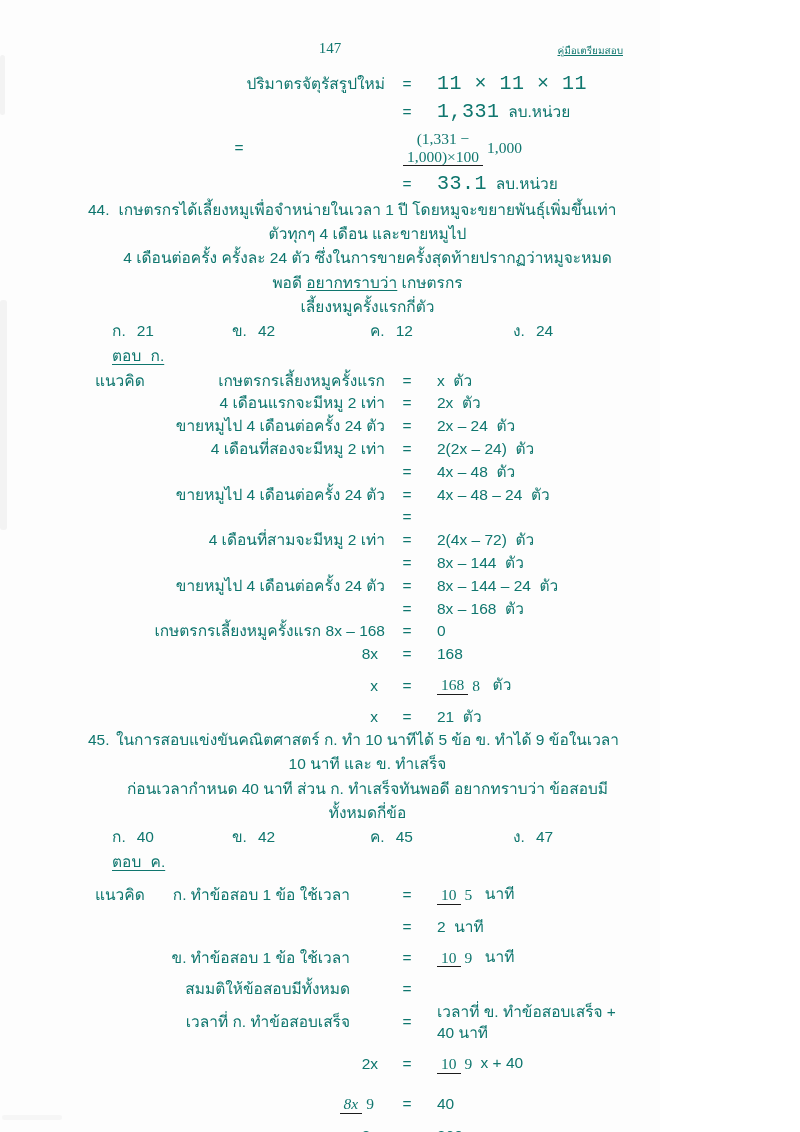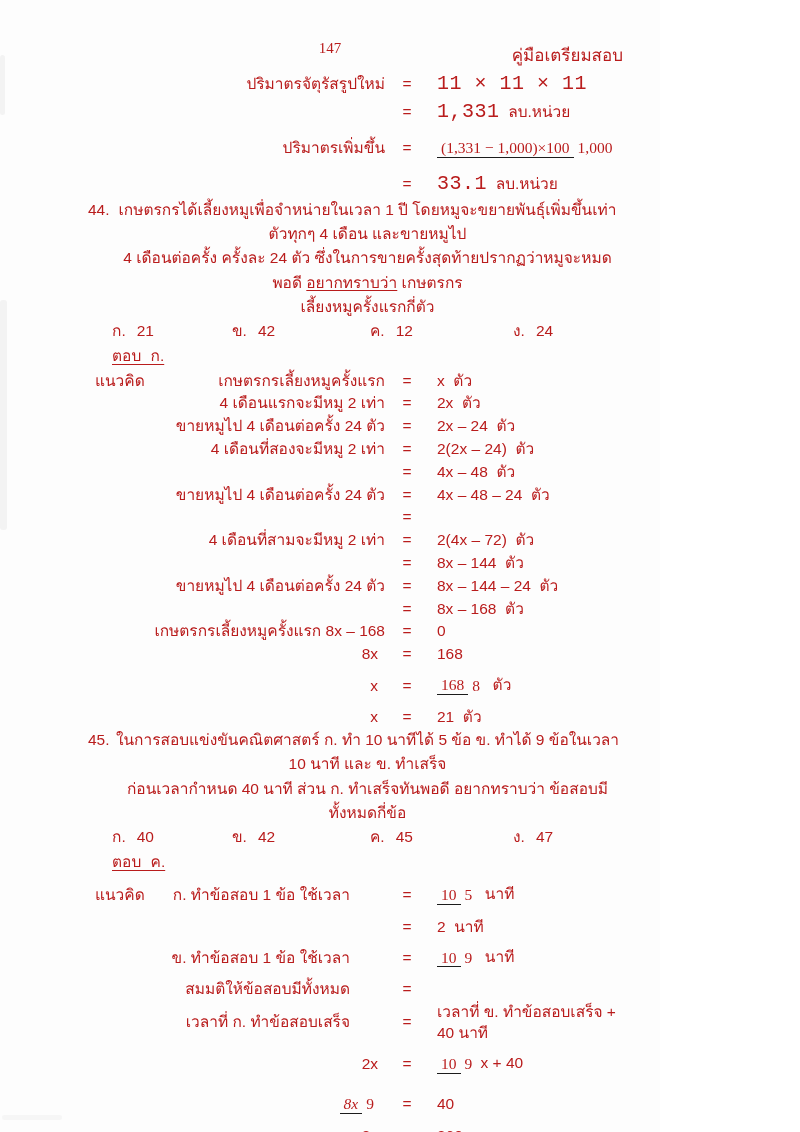--- a/index.html
+++ b/index.html
@@ -1,27 +1,27 @@
 <!DOCTYPE html>
 <html><head>
 <meta charset="utf-8">
 <style>
   html,body{margin:0;padding:0;background:#fff;}
   .page{position:relative;width:660px;height:1132px;background:#fdfdfd;overflow:hidden;
-        color:#b91c1c;font-family:"Liberation Sans","DejaVu Sans",sans-serif;
+        color:#0f766e;font-family:"Liberation Sans","DejaVu Sans",sans-serif;
         font-size:15.5px;line-height:1.4;}
   .scan-artifact{position:absolute;background:#e7e7e7;opacity:.45;border-radius:3px;}
   .a1{left:0;top:300px;width:7px;height:230px;}
   .a2{left:0;top:55px;width:5px;height:60px;}
   .a3{left:2px;top:1115px;width:60px;height:5px;opacity:.3;}
 
   .header{position:relative;height:66px;}
   .pagenum{position:absolute;left:0;right:0;top:38px;text-align:center;
            font-family:"Liberation Serif","DejaVu Serif",serif;font-size:15px;}
-  .brand{position:absolute;right:37px;top:44px;font-size:17px;}
+  .brand{position:absolute;right:37px;top:44px;font-size:10px;text-decoration:underline;}
 
   .content{padding:4px 37px 0 88px;}
 
   .eqrow{display:grid;grid-template-columns:302px 34px auto;align-items:center;min-height:22.8px;}
   .eqrow.tall{min-height:40px;}
   .intro .eqrow{min-height:24px;}
   .intro .eqrow.tall{min-height:44px;}
   .lhs{text-align:right;padding-right:5px;white-space:pre-wrap;}
   .lhs.q45{padding-right:40px;}
   .lhs.math{padding-right:12px;}
@@ -78,21 +78,20 @@
             <div class="lhs"><span class="seg">ปริมาตรจัตุรัสรูปใหม่</span></div>
             <div class="eq">=</div>
             <div class="rhs"><span class="seg sn">11 × 11 × 11</span></div>
           </div>
           <div class="eqrow">
             <div class="lhs"></div>
             <div class="eq">=</div>
             <div class="rhs"><span class="seg sn">1,331</span><span class="seg">  ลบ.หน่วย</span></div>
           </div>
           <div class="eqrow tall">
-            <div class="lhs"><span class="seg">ปริมาตรเพิ่มขึ้น</span></div>
             <div class="eq">=</div>
             <div class="rhs"><span class="frac"><span class="num">(1,331 − 1,000)×100</span><span class="den">1,000</span></span></div>
           </div>
           <div class="eqrow">
             <div class="lhs"></div>
             <div class="eq">=</div>
             <div class="rhs"><span class="seg sn">33.1</span><span class="seg">  ลบ.หน่วย</span></div>
           </div>
         </div>
     </div>

